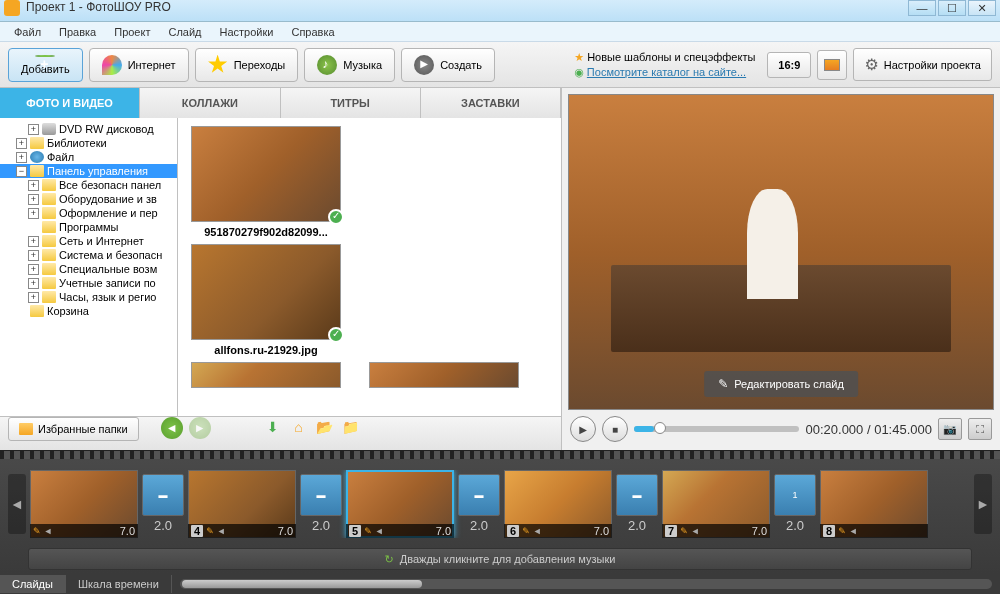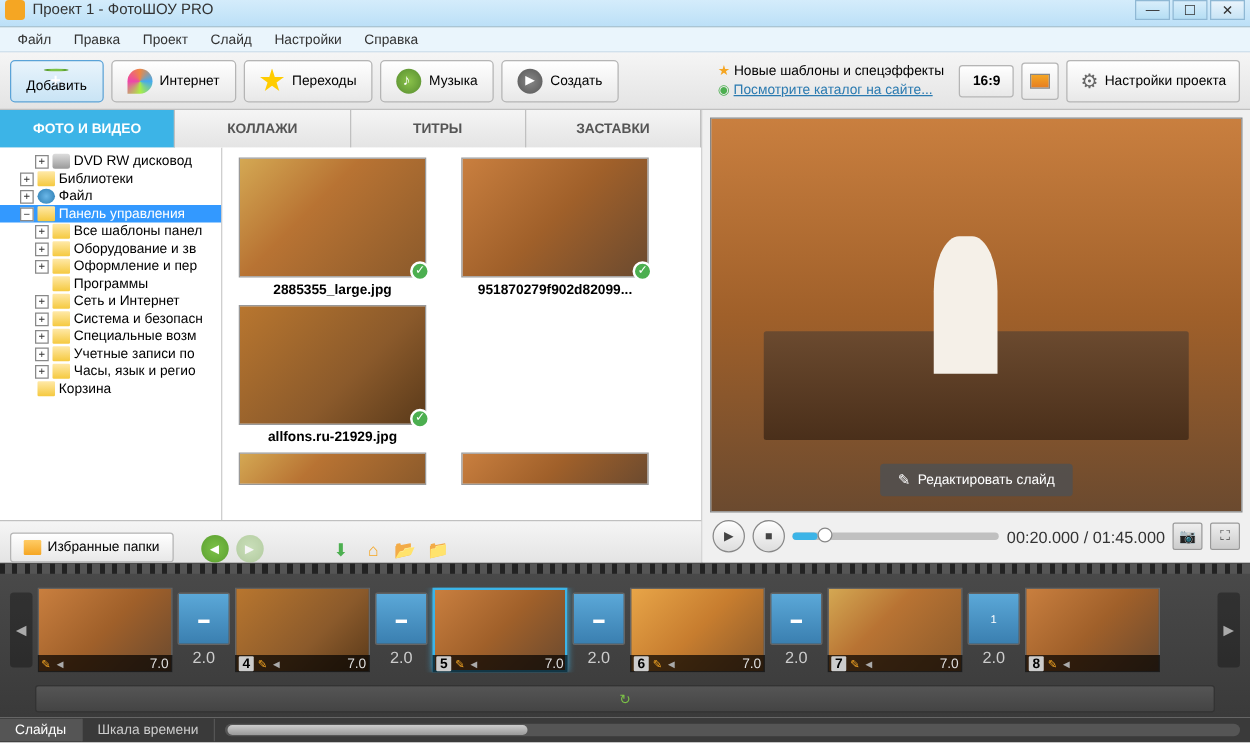--- a/index.html
+++ b/index.html
@@ -55,21 +55,21 @@
 .tree-icon.folder { background: linear-gradient(#ffe9a8,#f5c93f); border-radius: 1px; }
 .tree-icon.disk { background: linear-gradient(#ddd,#999); border-radius: 2px; }
 .tree-icon.net { background: radial-gradient(circle,#6ab7e8,#2a7ab0); border-radius: 50%; }
 .thumbs { flex: 1; padding: 8px; overflow: hidden; background: #fff; }
 .thumb-row { display: flex; gap: 18px; margin-bottom: 6px; }
 .thumb { width: 160px; text-align: center; cursor: pointer; }
 .thumb-img { width: 150px; height: 96px; border: 1px solid #999; background: #8b6f47; position: relative; margin: 0 auto; }
 .thumb-check { position: absolute; bottom: -4px; right: -4px; width: 16px; height: 16px; background: #4caf50; border-radius: 50%; border:2px solid #fff; }
 .thumb-check::after { content:'✓'; color:#fff; font-size:10px; position:absolute; left:2px; top:-1px; }
 .thumb-label { font-size: 11px; font-weight: bold; margin-top: 4px; white-space: nowrap; overflow: hidden; text-overflow: ellipsis; }
-.browser-footer { height: 34px; border-top: 1px solid #c0c0c0; display: flex; align-items: flex-end; padding: 0 8px; gap: 6px; background: linear-gradient(#f5f5f5,#e4e4e4); }
+.browser-footer { height: 34px; border-top: 1px solid #c0c0c0; display: flex; align-items: flex-start; padding: 0 8px; gap: 6px; background: linear-gradient(#f5f5f5,#e4e4e4); }
 .fav-btn { display: flex; align-items: center; gap: 5px; padding: 5px 10px; border: 1px solid #b5b5b5; border-radius: 3px; background: linear-gradient(#fff,#e8e8e8); cursor:pointer; }
 .fav-icon { width:14px; height:12px; background: linear-gradient(#ffcc66,#f5a623); border-radius:1px; }
 .nav-icon { width: 22px; height: 22px; border-radius: 50%; display: inline-flex; align-items:center; justify-content:center; color:#fff; font-size:12px; cursor:pointer; }
 .nav-back { background: radial-gradient(circle,#7cc247,#5a9e2f); }
 .nav-fwd { background: radial-gradient(circle,#b5d89a,#8fb870); opacity:0.6; }
 .small-icon { width:20px; height:20px; cursor:pointer; display:inline-flex; align-items:center; justify-content:center; font-size:14px; }
 
 
 .preview-panel { flex: 1; display: flex; flex-direction: column; background: #f0f0f0; padding: 6px; }
 .preview-img { flex: 1; background: linear-gradient(180deg,#c97f3f 0%,#a0602a 50%,#6b4a2f 100%); position: relative; border: 1px solid #888; }
@@ -202,21 +202,21 @@
             <span>Файл</span>
           </div>
           <div class="tree-item selected" style="padding-left: 16px;">
             <span class="tree-toggle">−</span>
             <span class="tree-icon folder"></span>
             <span>Панель управления</span>
           </div>
           <div class="tree-item" style="padding-left: 28px;">
             <span class="tree-toggle">+</span>
             <span class="tree-icon folder"></span>
-            <span>Все шаблоны панел</span>
+            <span>Все безопасн панел</span>
           </div>
           <div class="tree-item" style="padding-left: 28px;">
             <span class="tree-toggle">+</span>
             <span class="tree-icon folder"></span>
             <span>Оборудование и зв</span>
           </div>
           <div class="tree-item" style="padding-left: 28px;">
             <span class="tree-toggle">+</span>
             <span class="tree-icon folder"></span>
             <span>Оформление и пер</span>
@@ -252,26 +252,20 @@
             <span>Часы, язык и регио</span>
           </div>
           <div class="tree-item" style="padding-left: 16px;">
             <span style="width:14px;display:inline-block"></span>
             <span class="tree-icon folder"></span>
             <span>Корзина</span>
           </div>
         </div>
       <div class="thumbs">
         <div class="thumb-row">
-          <div class="thumb">
-            <div class="thumb-img autumn1">
-                <div class="thumb-check"></div>
-              </div>
-            <div class="thumb-label">2885355_large.jpg</div>
-          </div>
           <div class="thumb">
             <div class="thumb-img autumn2">
                 <div class="thumb-check"></div>
               </div>
             <div class="thumb-label">951870279f902d82099...</div>
           </div>
         </div>
         <div class="thumb-row">
           <div class="thumb">
             <div class="thumb-img autumn4">
@@ -406,20 +400,21 @@
       <span class="edit-ic">✎</span>
       <span class="sound-ic">◄</span>
       <span class="slide-dur"></span>
     </div>
         </div>
       </div>
     <div class="arrow">►</div>
   </div>
   <div class="music-hint">
     <span class="refresh">↻</span>
+    <span>Дважды кликните для добавления музыки</span>
   </div>
 </div>
 
 <div class="bottom-tabs">
   <div class="btab active">Слайды</div>
   <div class="btab">Шкала времени</div>
   <div class="scroll-track">
     <div class="scroll-thumb"></div>
   </div>
 </div>

